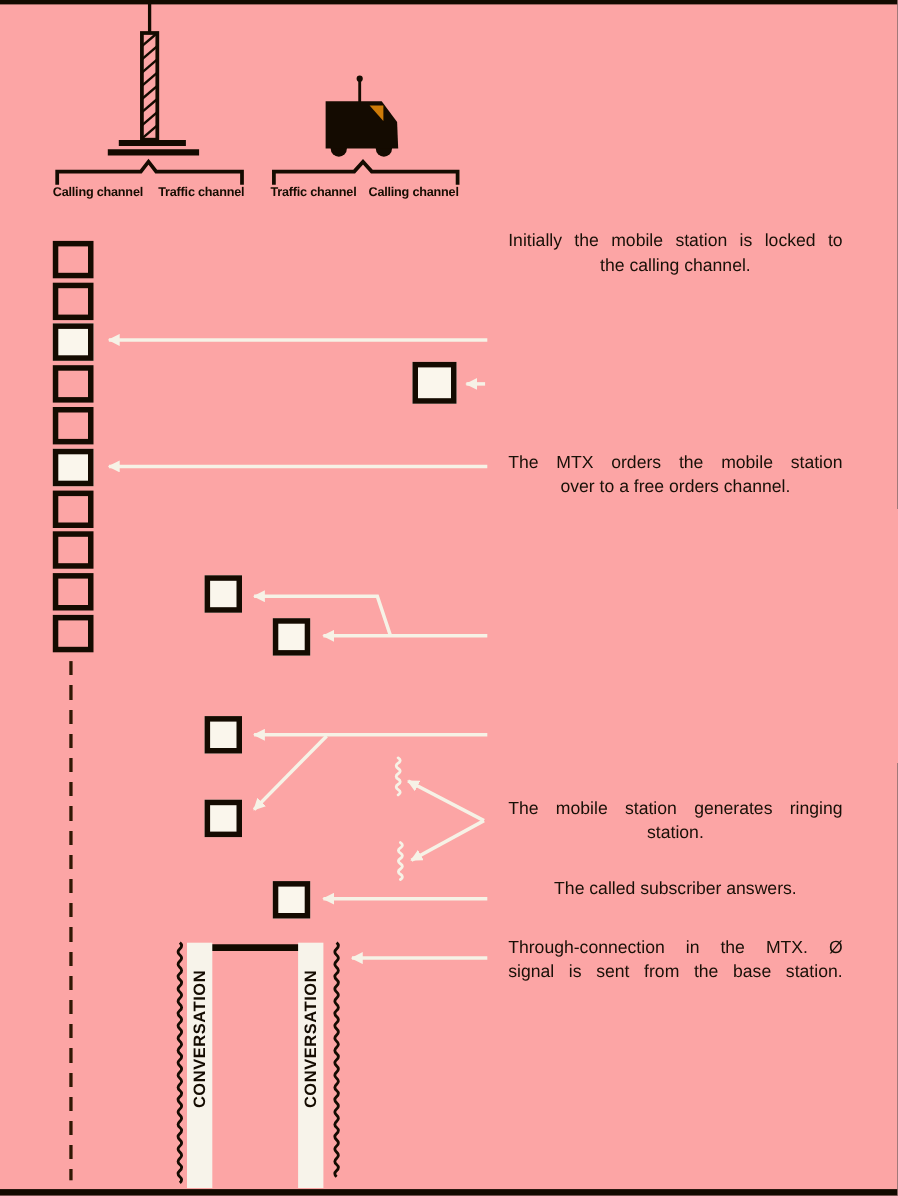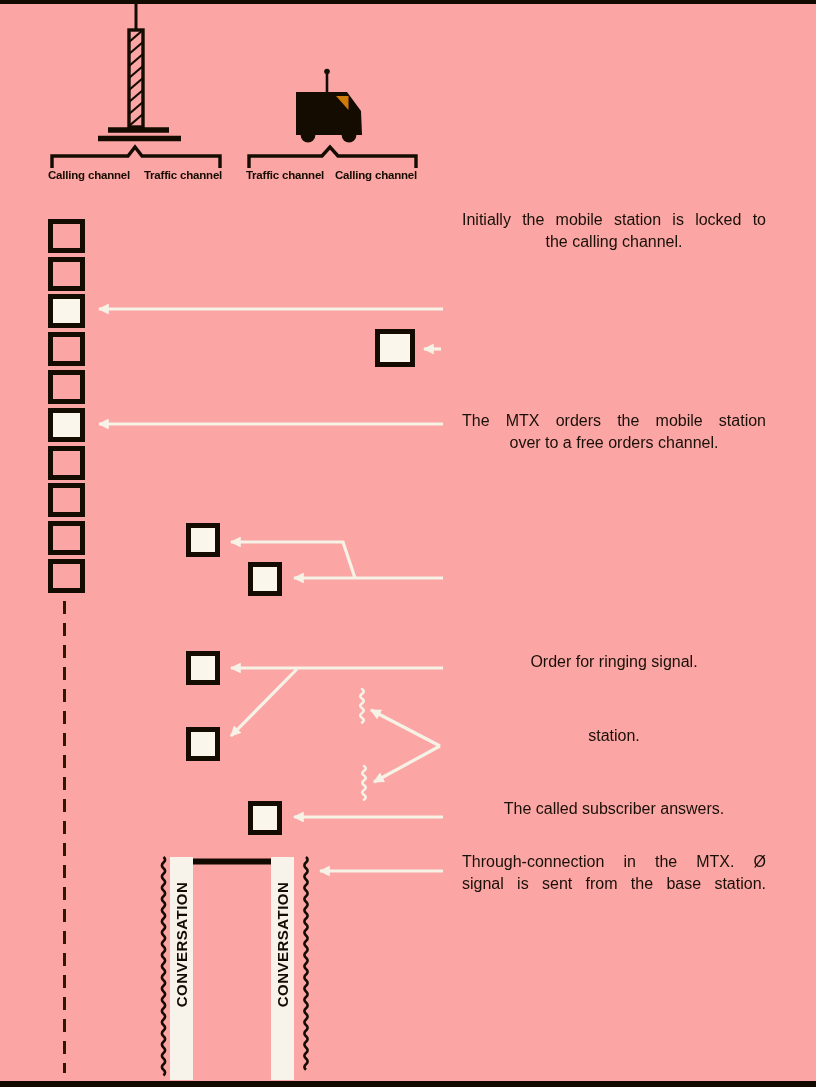--- a/index.html
+++ b/index.html
@@ -139,24 +139,22 @@
   <div class="chlabel" style="left:334px">Calling channel</div>
 
   <div class="step" style="top:209px">
     <div class="jline">Initially the mobile station is locked to</div>
     <div class="lline">the calling channel.</div>
   </div>
   <div class="step" style="top:410px">
     <div class="jline">The MTX orders the mobile station</div>
     <div class="lline">over to a free orders channel.</div>
   </div>
-  <div class="step" style="top:651px">
-    <div class="lline">Order for ringing signal.</div>
-  </div>
   <div class="step" style="top:725px">
+    <div class="jline">The mobile station generates ringing</div>
     <div class="lline">station.</div>
   </div>
   <div class="step" style="top:798px">
     <div class="lline">The called subscriber answers.</div>
   </div>
   <div class="step" style="top:851px">
     <div class="jline">Through-connection in the MTX. Ø</div>
     <div class="jline">signal is sent from the base station.</div>
   </div>
 

